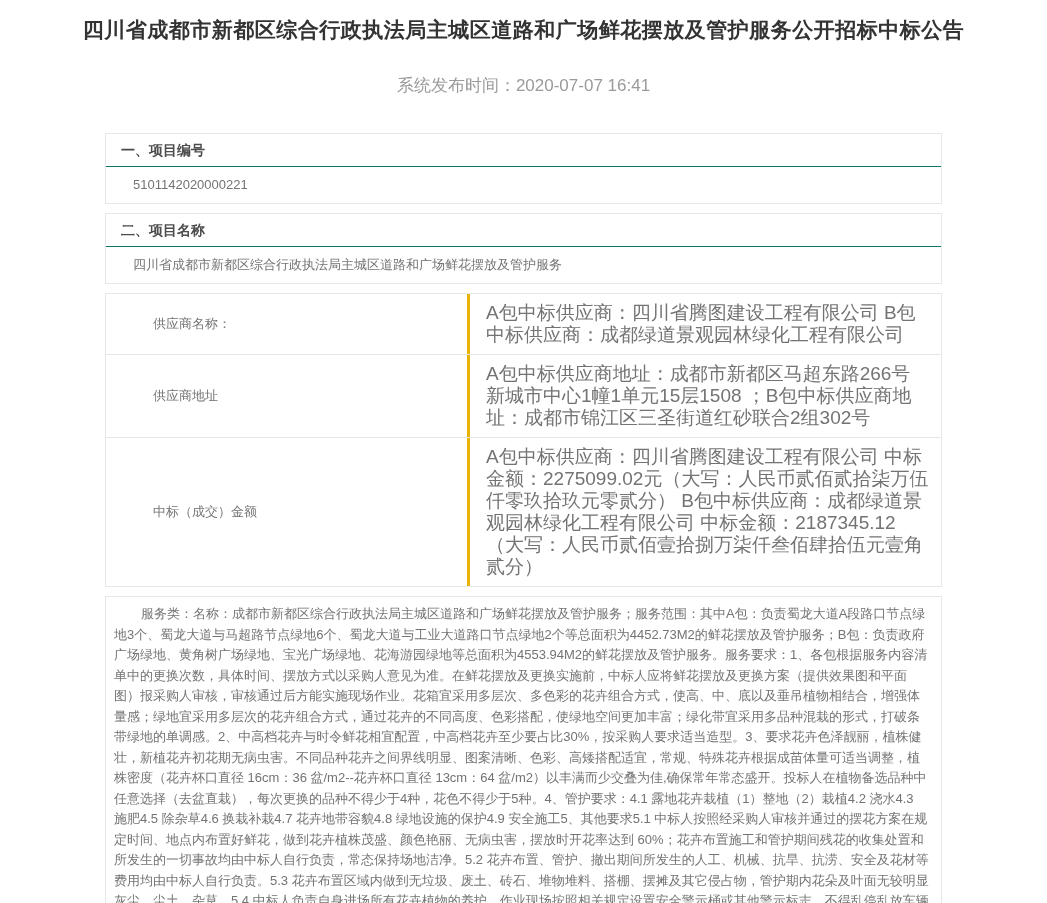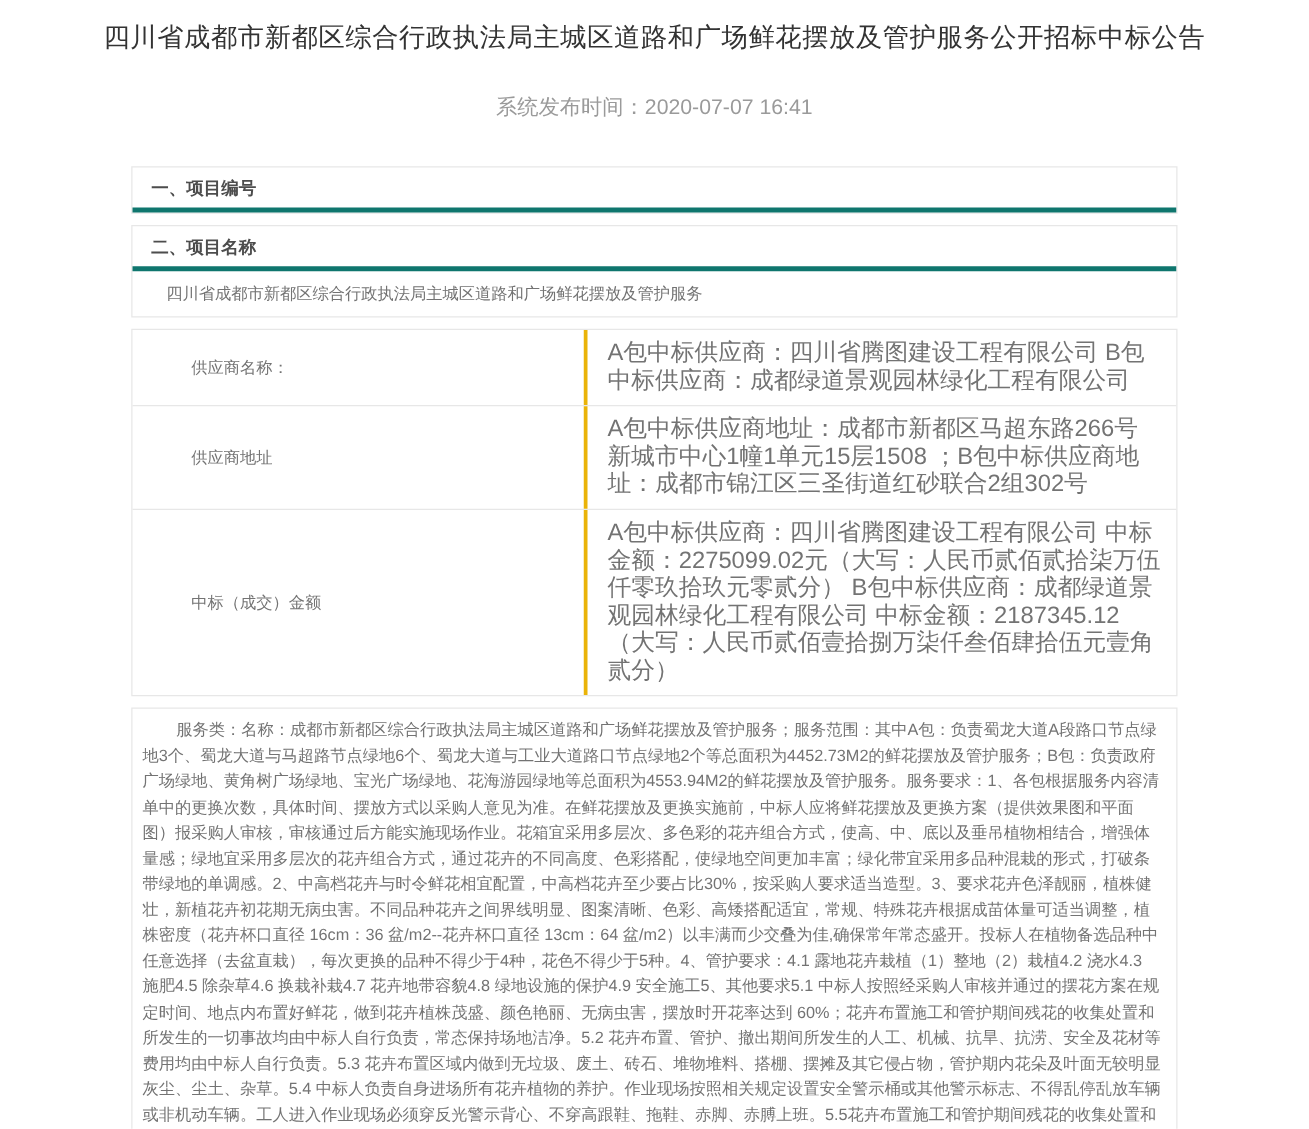--- a/index.html
+++ b/index.html
@@ -7,21 +7,21 @@
   body {
     position: relative;
     overflow: hidden;
     background: #ffffff;
     font-family: "Liberation Sans", "DejaVu Sans", sans-serif;
   }
   .page-title {
     padding-top: 16px;
     text-align: center;
     font-size: 21px;
-    font-weight: 400;
+    font-weight: 700;
     color: #333333;
     letter-spacing: 0.5px;
   }
   .publish-time {
     margin-top: 30px;
     text-align: center;
     font-size: 17px;
     color: #9a9a9a;
   }
   .content {
@@ -30,21 +30,21 @@
     top: 133px;
     width: 837px;
   }
   .panel {
     border: 1px solid #e7e7e7;
     margin-bottom: 9px;
     background: #ffffff;
   }
   .panel-h {
     padding: 6px 15px;
-    border-bottom: 4px solid #0f766e;
+    border-bottom: 1px solid #0f766e;
     font-size: 14px;
     font-weight: 700;
     color: #4d4d4d;
     line-height: 20px;
   }
   .panel-b {
     padding: 8px 15px 8px 27px;
     font-size: 13px;
     color: #737373;
     line-height: 20px;
@@ -80,20 +80,21 @@
 </head>
 <body>
 
 <div class="page-title">四川省成都市新都区综合行政执法局主城区道路和广场鲜花摆放及管护服务公开招标中标公告</div>
 <div class="publish-time">系统发布时间：2020-07-07 16:41</div>
 
 <div class="content">
 
   <div class="panel">
     <div class="panel-h">一、项目编号</div>
+    <div class="panel-b">5101142020000221</div>
   </div>
 
   <div class="panel">
     <div class="panel-h">二、项目名称</div>
     <div class="panel-b">四川省成都市新都区综合行政执法局主城区道路和广场鲜花摆放及管护服务</div>
   </div>
 
   <div class="panel">
     <div>
       <div class="tbl-row">

